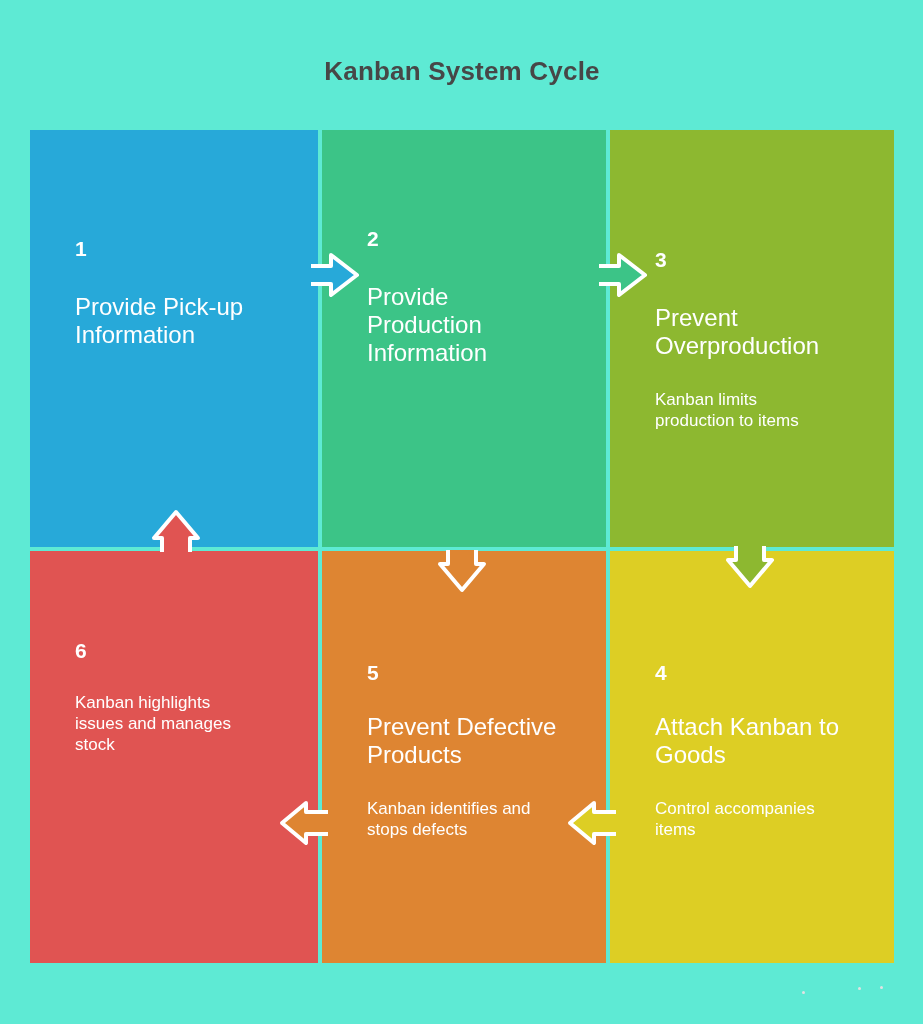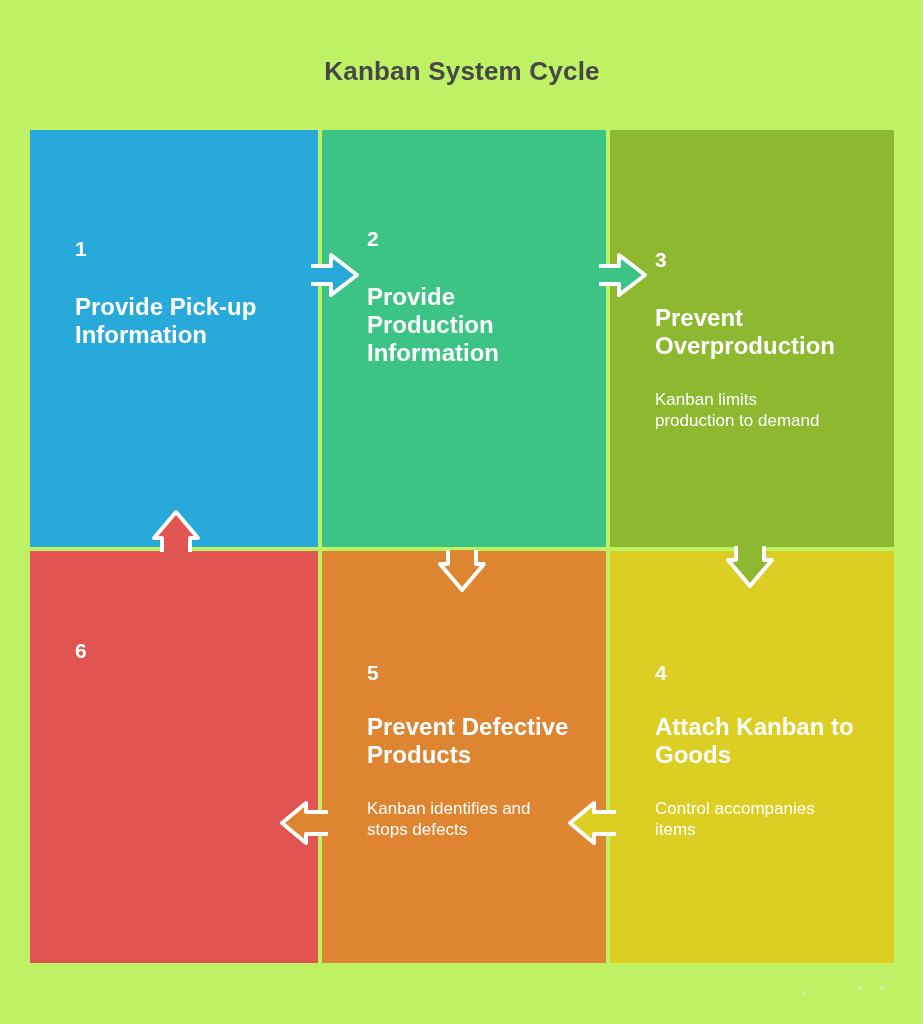--- a/index.html
+++ b/index.html
@@ -1,17 +1,17 @@
 <!DOCTYPE html>
 <html><head>
 <meta charset="utf-8">
 <style>
   html,body{margin:0;padding:0;background:#ffffff;}
   .canvas{
-    position:relative;width:923px;height:1024px;background:#bef264;overflow:hidden;
+    position:relative;width:923px;height:1024px;background:#5eead4;overflow:hidden;
     font-family:"Liberation Sans", sans-serif;
   }
   .title{
     position:absolute;left:30px;top:56px;width:864px;
     text-align:center;font-size:26px;font-weight:700;letter-spacing:.2px;
   }
   .block{position:absolute;color:#ffffff;box-sizing:border-box;padding:0 18px 0 45px;}
   
   .b1{left:30px; top:130px; width:288px;height:417px;}
   .b2{left:322px;top:130px; width:284px;height:417px;}
@@ -19,21 +19,21 @@
   .b6{left:30px; top:551px; width:288px;height:412px;}
   .b5{left:322px;top:551px; width:284px;height:412px;}
   .b4{left:610px;top:551px; width:284px;height:412px;}
   .num{font-size:21px;font-weight:700;line-height:24px;}
   .b1 .num{margin-top:107px;}
   .b2 .num{margin-top:97px;}
   .b3 .num{margin-top:118px;}
   .b4 .num{margin-top:110px;}
   .b5 .num{margin-top:110px;}
   .b6 .num{margin-top:88px;}
-  .btitle{font-size:24px;font-weight:700;line-height:28px;margin-top:32px;white-space:pre-line;}
+  .btitle{font-size:24px;font-weight:400;line-height:28px;margin-top:32px;white-space:pre-line;}
   .b4 .btitle,.b5 .btitle,.b6 .btitle{margin-top:28px;}
   .bbody{font-size:17px;font-weight:400;line-height:21px;margin-top:29px;white-space:pre-line;}
   .arrow{position:absolute;z-index:3;overflow:visible;}
   .a12{left:309px;top:251px;}
   .a23{left:597px;top:251px;}
   .a56{left:280px;top:799px;}
   .a45{left:568px;top:799px;}
   .a34{left:725px;top:546px;}
   .a25{left:437px;top:550px;}
   .a61{left:151px;top:510px;}
@@ -60,41 +60,44 @@
     <div class="btitle">Provide
 Production
 Information</div>
   </div>
 
   <div class="block b3" style="background: rgb(141, 184, 48);">
     <div class="num">3</div>
     <div class="btitle">Prevent
 Overproduction</div>
     <div class="bbody">Kanban limits
-production to demand</div>
+production to items</div>
   </div>
 
   <div class="block b4" style="background: rgb(221, 206, 36);">
     <div class="num">4</div>
     <div class="btitle">Attach Kanban to
 Goods</div>
     <div class="bbody">Control accompanies
 items</div>
   </div>
 
   <div class="block b5" style="background: rgb(222, 133, 50);">
     <div class="num">5</div>
     <div class="btitle">Prevent Defective
 Products</div>
     <div class="bbody">Kanban identifies and
 stops defects</div>
   </div>
 
   <div class="block b6" style="background: rgb(224, 84, 82);">
     <div class="num">6</div>
+    <div class="bbody">Kanban highlights
+issues and manages
+stock</div>
   </div>
 
   <svg class="arrow a12" width="50" height="48" viewBox="0 0 50 48">
     <path d="M2,15 H22 V4 L48,24 L22,44 V33 H2" stroke-width="4" stroke-linejoin="round" fill="#27a9d9" stroke="#ffffff"></path>
   </svg>
 
   <svg class="arrow a23" width="50" height="48" viewBox="0 0 50 48">
     <path d="M2,15 H22 V4 L48,24 L22,44 V33 H2" stroke-width="4" stroke-linejoin="round" fill="#3cc487" stroke="#ffffff"></path>
   </svg>
 

